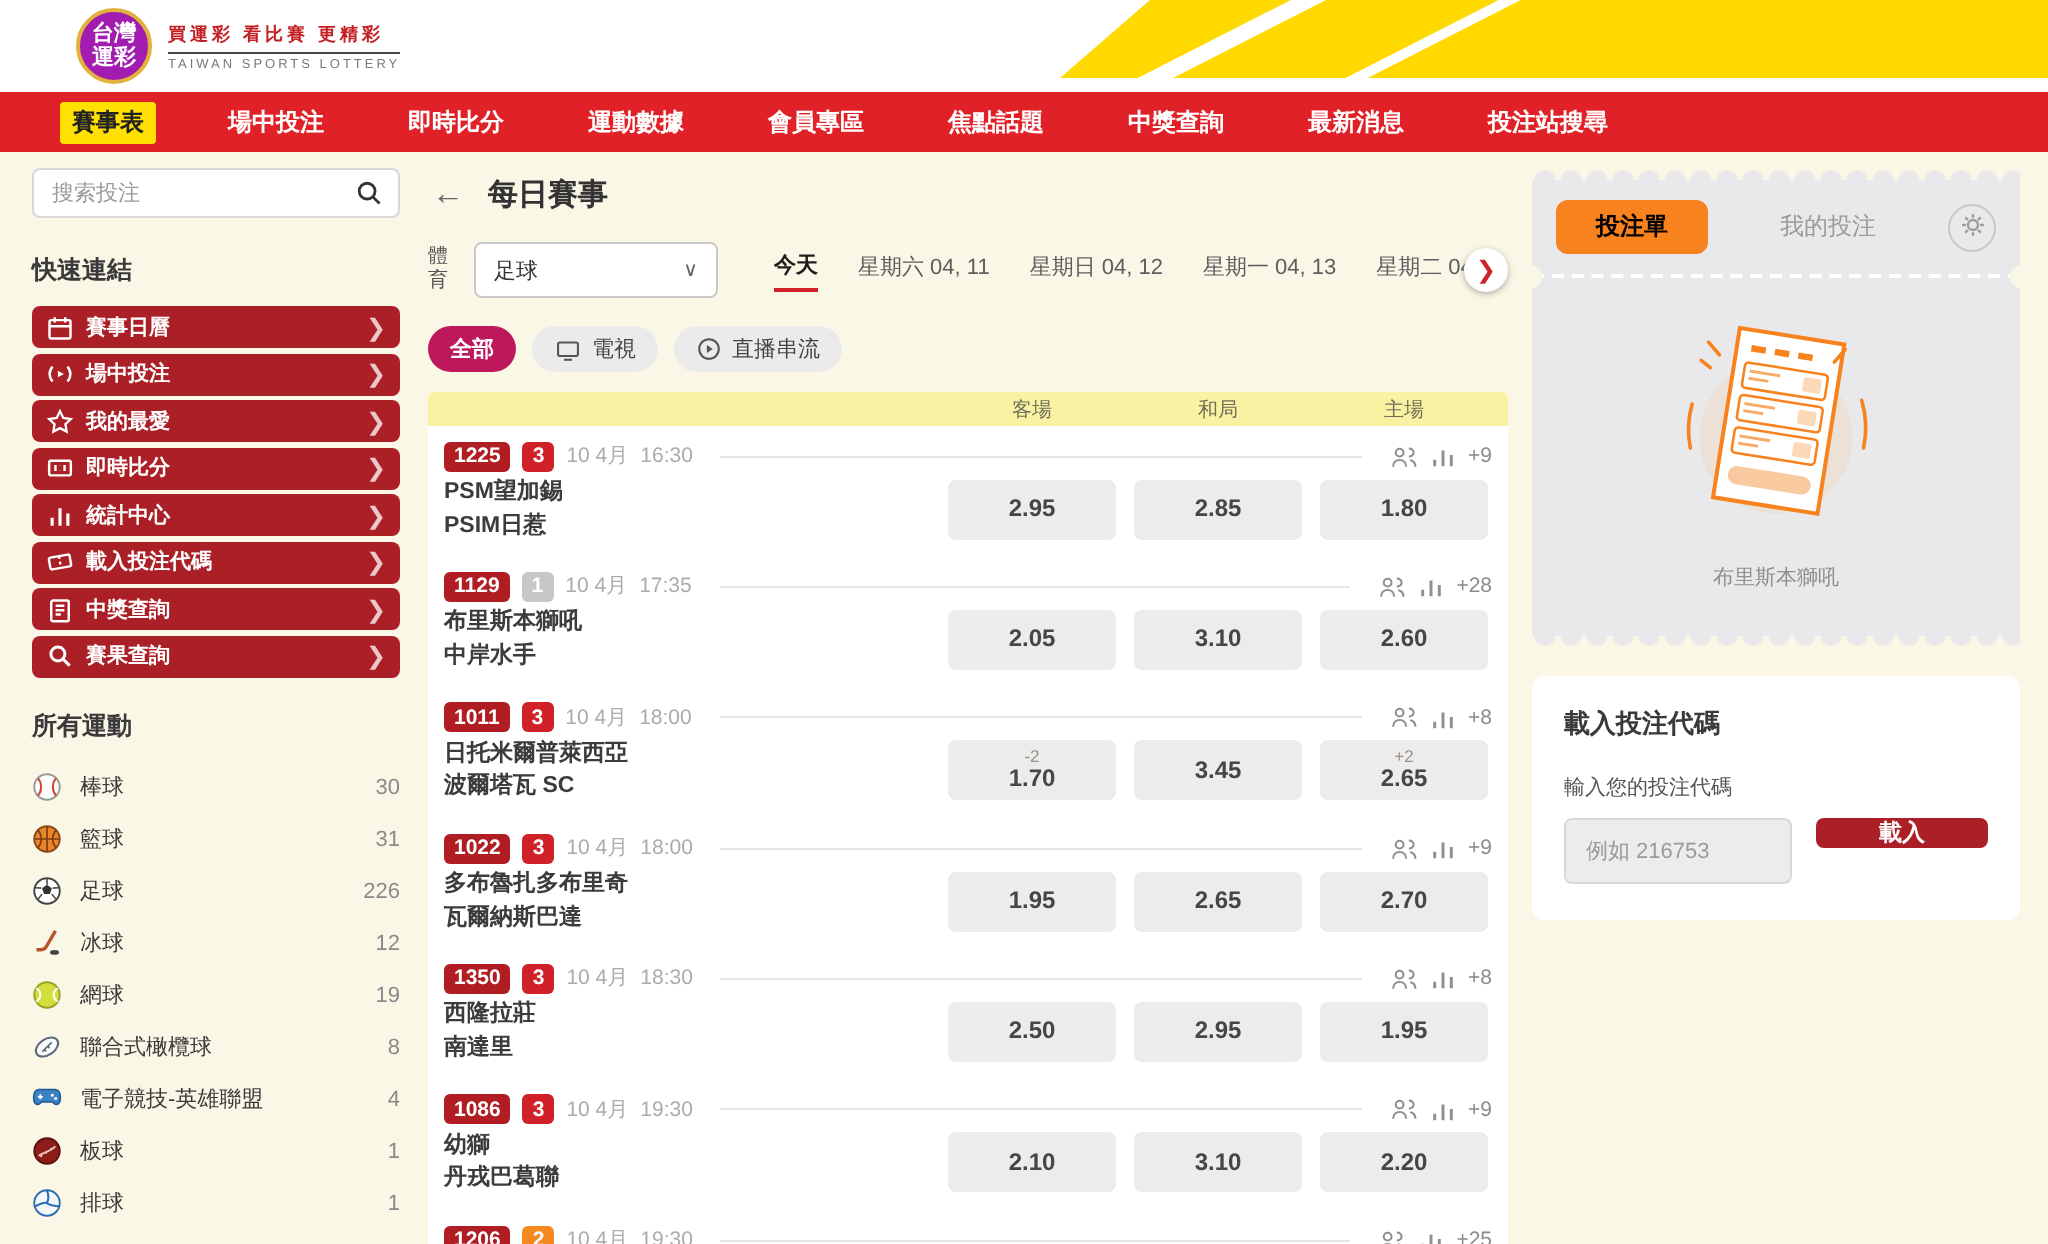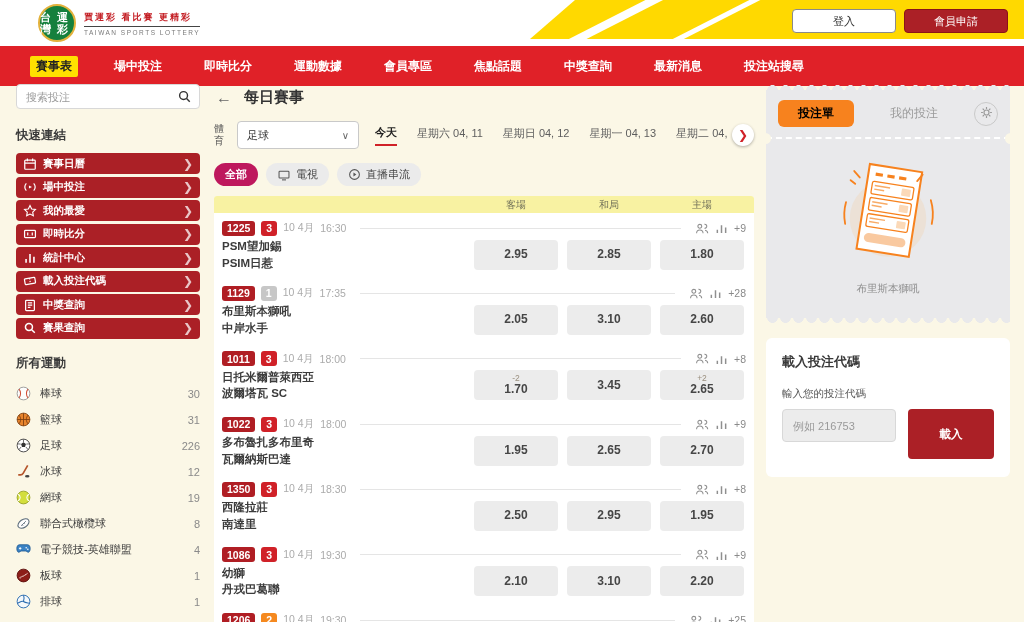--- a/index.html
+++ b/index.html
@@ -8,32 +8,32 @@
   .page { position:relative; width:1024px; height:622px; overflow:hidden; background:#fbf7e6; }
 
   
   .topbar { position:absolute; top:0; left:0; width:1024px; height:46px; background:#fff; overflow:hidden; }
   .yellow-wedge { position:absolute; top:0; left:470px; right:0; height:39px; background:var(--yellow,#ffd900);
     clip-path:polygon(105px 0, 100% 0, 100% 100%, 60px 100%); }
   .stripe { position:absolute; background:#fff; transform:rotate(-27deg); }
   .s1 { width:260px; height:8px; left:15px; top:16px; }
   .s2 { width:150px; height:5px; left:150px; top:28px; }
   .logo-wrap { position:absolute; left:38px; top:4px; display:flex; align-items:center; gap:8px; }
-  .logo-circle { width:38px; height:38px; border-radius:50%; background:#15803d; border:2px solid #e3b23c;
-    color:#fff; font-weight:bold; font-size:11px; line-height:1.1; display:flex; flex-direction:row; align-items:center; justify-content:center; }
+  .logo-circle { width:38px; height:38px; border-radius:50%; background:#a21caf; border:2px solid #e3b23c;
+    color:#fff; font-weight:bold; font-size:11px; line-height:1.1; display:flex; flex-direction:column; align-items:center; justify-content:center; }
   .logo-text .tagline { color:#c41f25; font-weight:bold; font-size:9px; letter-spacing:2px; border-bottom:1px solid #444; padding-bottom:2px; }
   .logo-text .eng { color:#7a7a7a; font-size:6.5px; letter-spacing:1.5px; margin-top:2px; }
   .top-actions { position:absolute; right:16px; top:9px; display:flex; gap:8px; }
   .btn-login { width:104px; height:24px; background:#fff; border:1px solid #8a8a8a; border-radius:4px; font-size:11px; color:#333;
     display:flex; align-items:center; justify-content:center; cursor:pointer; }
   .btn-signup { width:104px; height:24px; background:var(--deep-red,#ab2026); border:1px solid #8a1418; border-radius:4px; font-size:11px; color:#fff;
     display:flex; align-items:center; justify-content:center; cursor:pointer; }
 
   
-  .nav { position:absolute; top:46px; left:0; width:1024px; height:40px; background:var(--nav-red,#e02128);
+  .nav { position:absolute; top:46px; left:0; width:1024px; height:30px; background:var(--nav-red,#e02128);
     display:flex; align-items:center; padding-left:30px; gap:30px; }
   .nav-item { color:#fff; font-size:12px; font-weight:bold; text-decoration:none; cursor:pointer; padding:2px 6px; border-radius:2px; }
   .nav-item.active { background:#ffe000; color:#222; }
 
   
   .sidebar { position:absolute; left:16px; top:84px; width:184px; }
   .search-box { position:relative; height:25px; background:#fff; border:1px solid #d8d8d8; border-radius:4px; margin-bottom:18px; }
   .search-box input { width:100%; height:100%; border:0; background:transparent; outline:none; padding:0 26px 0 9px; font-size:11px; color:#333; font-family:inherit; }
   .search-box input::placeholder { color:#9a9a9a; }
   .search-box .mag { position:absolute; right:7px; top:4px; }
@@ -52,21 +52,21 @@
   
   .main { position:absolute; left:214px; top:84px; width:540px; }
   .main-title-row { display:flex; align-items:center; gap:12px; margin:4px 0 14px 2px; }
   .back-arrow { color:#666; font-size:16px; cursor:pointer; }
   .main-title { font-size:15px; font-weight:bold; color:#333; }
   .sport-row-main { display:flex; align-items:center; gap:10px; margin-bottom:14px; position:relative; }
   .sport-lbl { width:13px; font-size:10px; color:#555; line-height:1.2; word-break:break-all; }
   .sport-select { width:122px; height:28px; background:#fff; border:1px solid #c9c9c9; border-radius:4px; display:flex; align-items:center;
     justify-content:space-between; padding:0 9px; font-size:11px; color:#333; cursor:pointer; }
   .sport-select .chev { color:#666; font-size:10px; }
-  .date-tabs { display:flex; align-items:center; gap:20px; margin-left:6px; overflow:hidden; width:355px; white-space:nowrap; }
+  .date-tabs { display:flex; align-items:center; gap:20px; margin-left:18px; overflow:hidden; width:355px; white-space:nowrap; }
   .date-tab { font-size:11px; color:#5e5e5e; cursor:pointer; padding-bottom:4px; flex:0 0 auto; }
   .date-tab.active { color:#1d1d1d; font-weight:bold; border-bottom:2.5px solid #d02128; }
   .date-next { position:absolute; right:0; top:3px; width:22px; height:22px; border-radius:50%; background:#fff;
     box-shadow:0 1px 3px rgba(0,0,0,.3); color:#d02128; font-weight:bold; font-size:12px; display:flex; align-items:center; justify-content:center; cursor:pointer; }
   .filters { display:flex; gap:8px; margin-bottom:10px; }
   .filter-pill { height:23px; border-radius:12px; background:#ebebeb; display:flex; align-items:center; gap:5px; padding:0 11px;
     font-size:11px; color:#444; cursor:pointer; }
   .filter-pill.active { background:#be185d; color:#fff; font-weight:bold; }
   .filter-pill .f-icon { display:flex; }
   .filter-pill .f-icon:empty { display:none; }
@@ -110,45 +110,41 @@
   .bs-empty-title { font-size:14.5px; font-weight:bold; color:#3d3d3d; margin-top:4px; }
   .bs-empty-sub { font-size:10.5px; color:#8f8f8f; margin-top:4px; }
 
   .loadcode-card { background:#fff; border-radius:6px; margin-top:14px; padding:15px 16px 18px 16px; }
   .lc-title { font-size:13px; font-weight:bold; color:#3a3a3a; margin-bottom:16px; }
   .lc-label { font-size:10.5px; color:#555; margin-bottom:8px; }
   .lc-row { display:flex; gap:12px; }
   .lc-input { flex:1; height:33px; background:#ececec; border:1px solid #d8d8d8; border-radius:4px; padding:0 10px; font-size:11px; color:#333;
     outline:none; font-family:inherit; min-width:0; }
   .lc-input::placeholder { color:#9a9a9a; }
-  .lc-btn { width:86px; height:50px; background:var(--deep-red,#b32025); color:#fff; font-size:11.5px; font-weight:bold; border:0; border-radius:4px; cursor:pointer; }
+  .lc-btn { width:86px; height:15px; background:var(--deep-red,#b32025); color:#fff; font-size:11.5px; font-weight:bold; border:0; border-radius:4px; cursor:pointer; }
 </style>
 </head>
 <body>
 
 <div class="page">
 
   <div class="topbar">
     <div class="yellow-wedge">
       <div class="stripe s1"></div>
       <div class="stripe s2"></div>
     </div>
     <div class="logo-wrap">
       <div class="logo-circle">
         <span>台灣</span>
         <span>運彩</span>
       </div>
       <div class="logo-text">
         <div class="tagline">買運彩 看比賽 更精彩</div>
         <div class="eng">TAIWAN SPORTS LOTTERY</div>
       </div>
-    </div>
-    <div class="top-actions">
-      <div class="btn-login">登入</div>
-      <div class="btn-signup">會員申請</div>
     </div>
   </div>
 
   <div class="nav" id="nav-bar">
       <a class="nav-item active">賽事表</a>
       <a class="nav-item">場中投注</a>
       <a class="nav-item">即時比分</a>
       <a class="nav-item">運動數據</a>
       <a class="nav-item">會員專區</a>
       <a class="nav-item">焦點話題</a>

